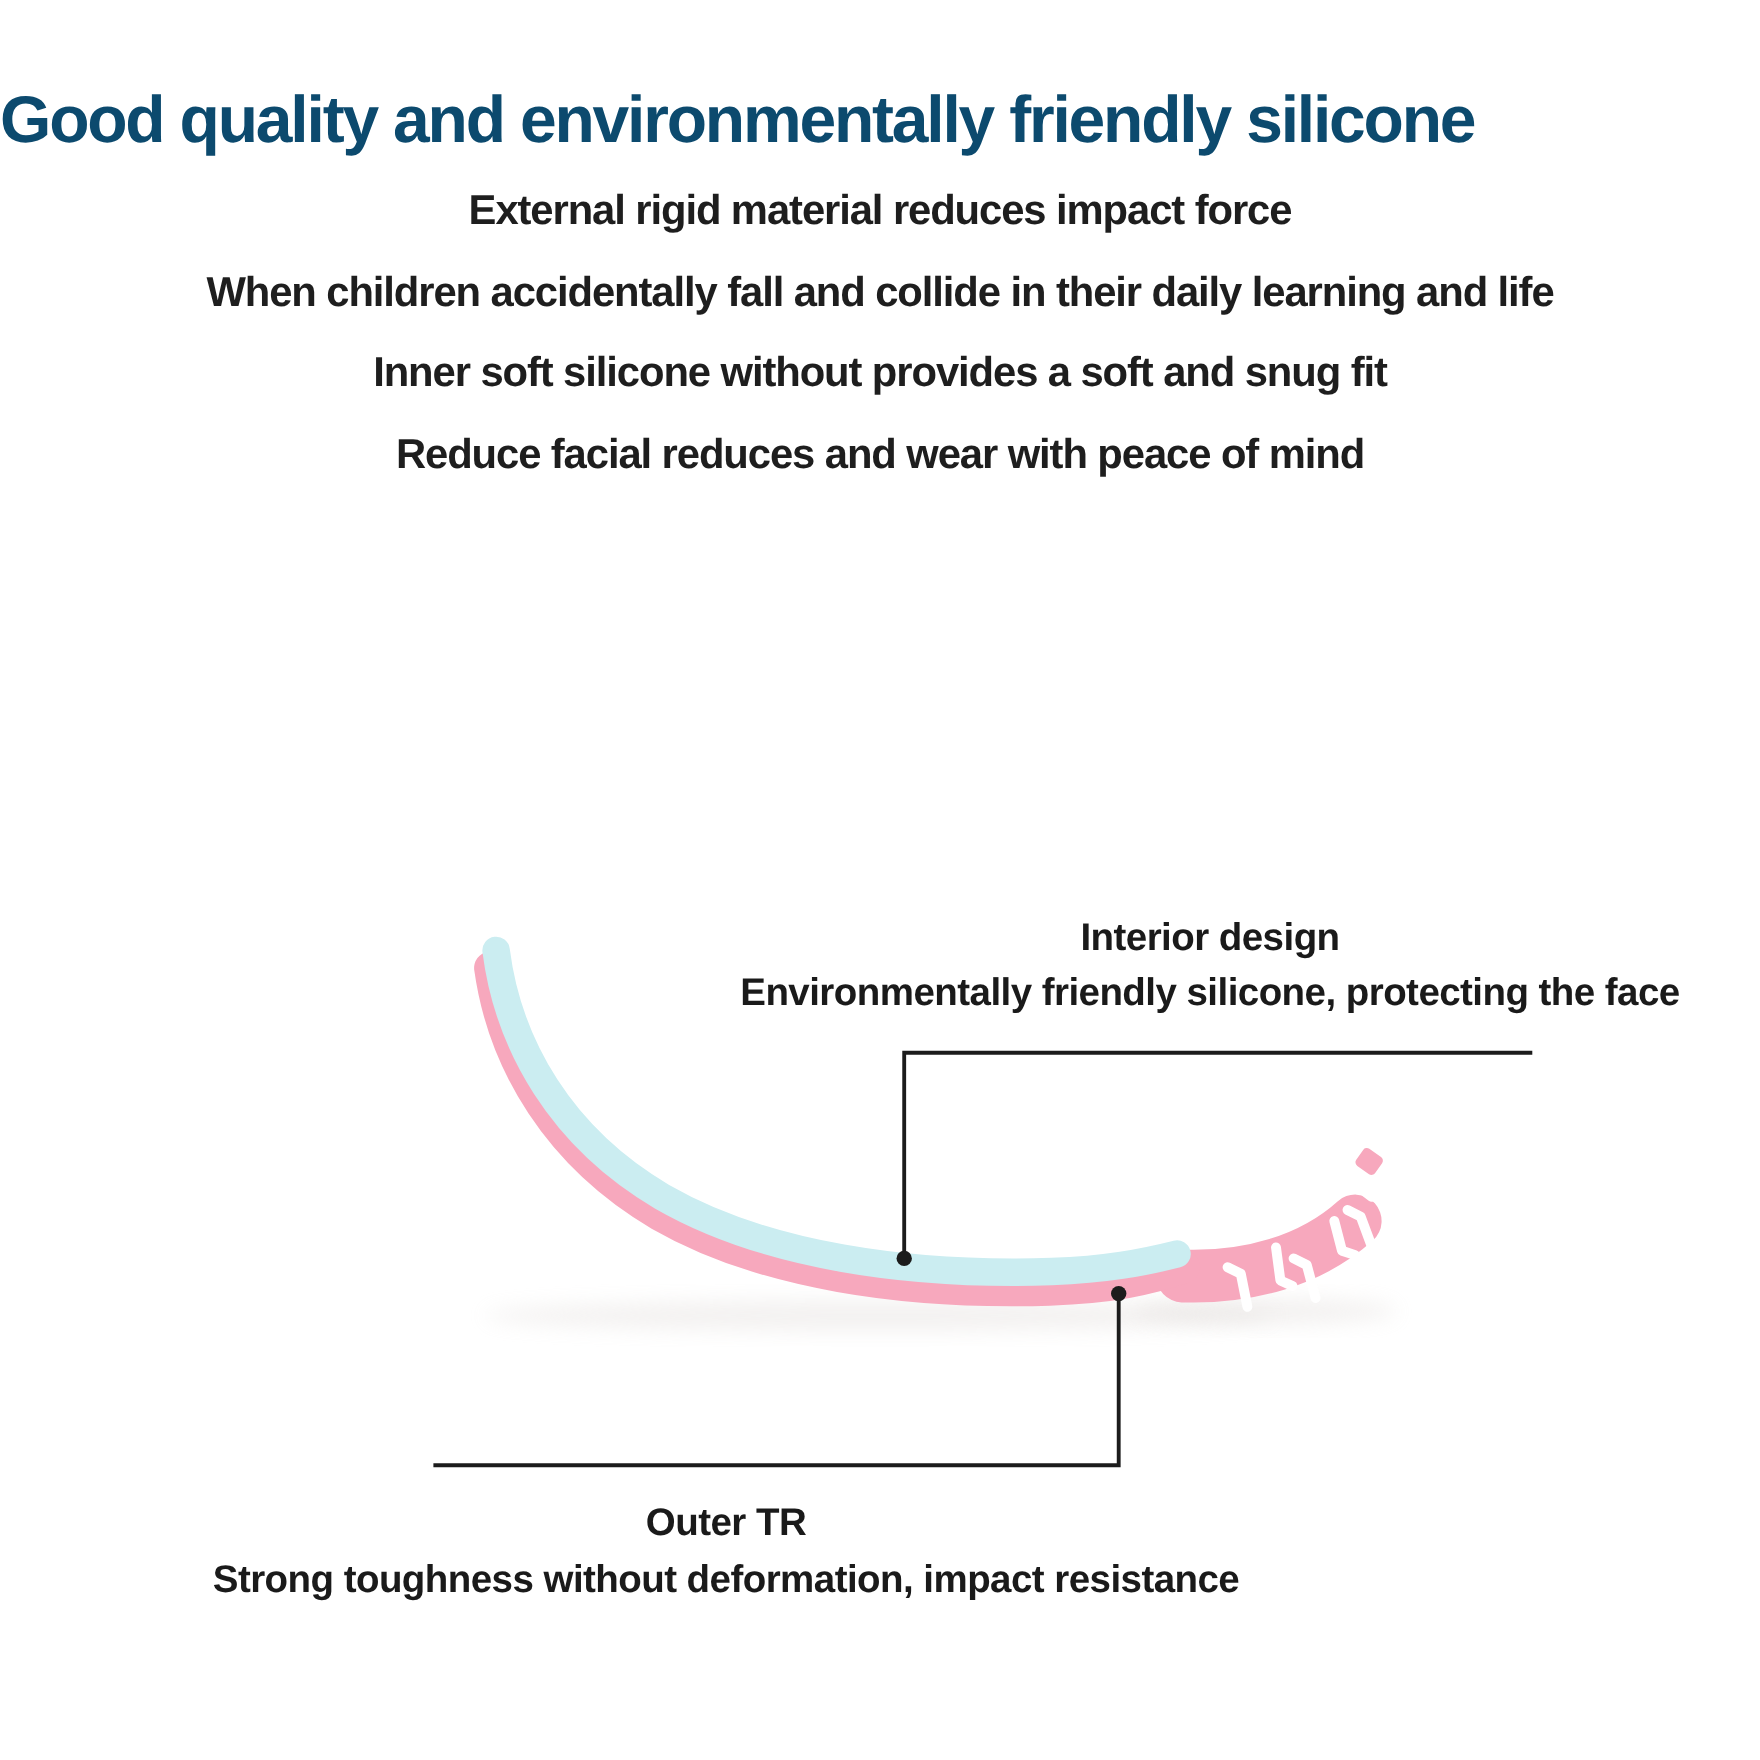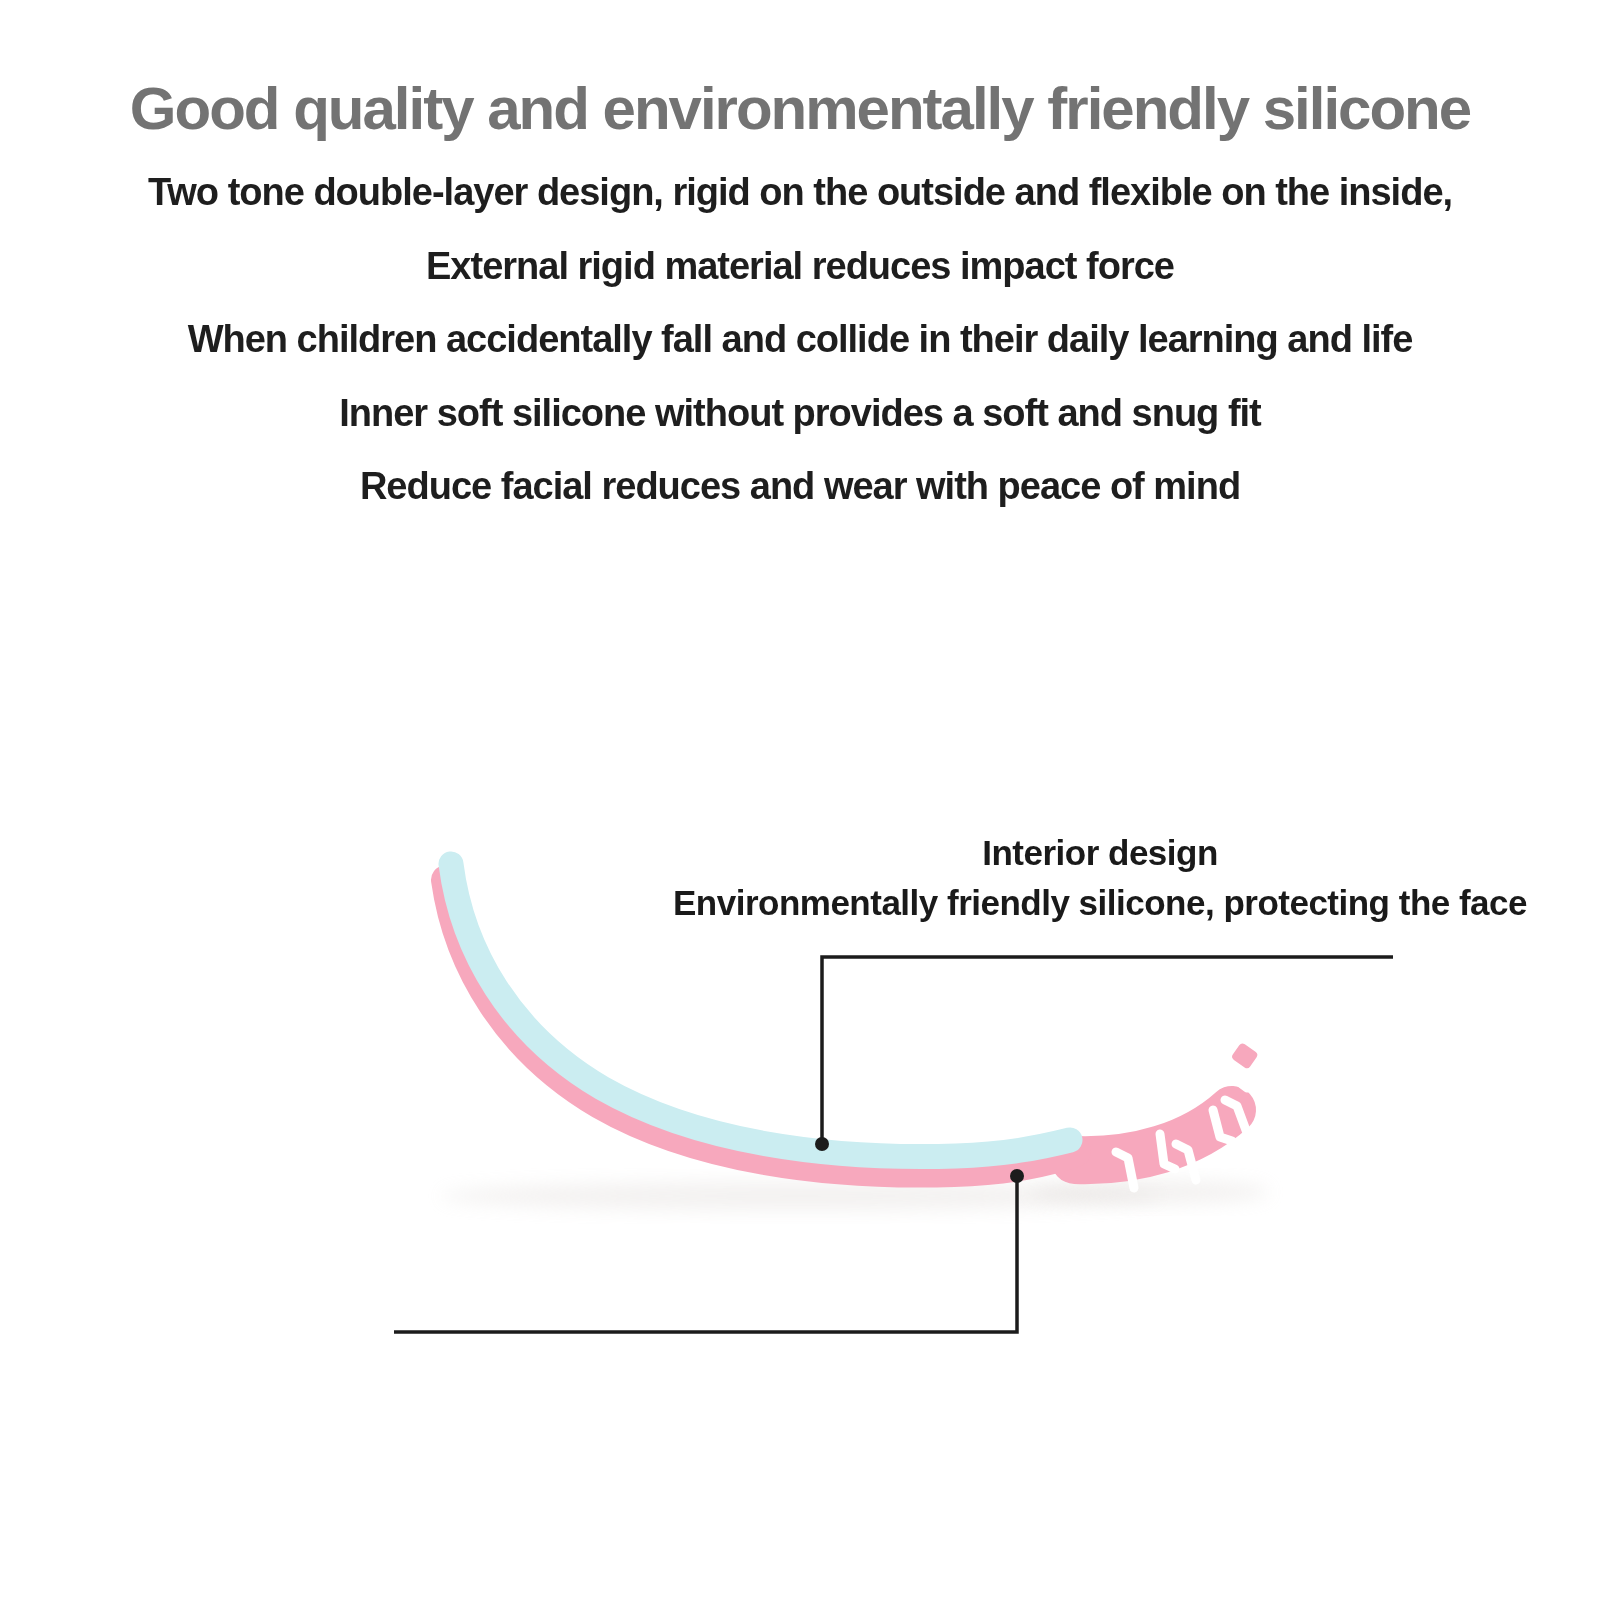--- a/index.html
+++ b/index.html
@@ -8,26 +8,25 @@
     width: 1600px;
     height: 1600px;
     background: #ffffff;
     overflow: hidden;
     font-family: "Liberation Sans", "DejaVu Sans", sans-serif;
     color: #1e1e1e;
   }
   .page-title {
     position: absolute;
     top: 74px; left: 0; right: 0;
-    text-align: center;
     font-size: 60px;
     font-weight: 800;
     letter-spacing: -2px;
     white-space: nowrap;
-    color: #737373;
+    color: #0c4a6e;
   }
   .description {
     position: absolute;
     top: 156px; left: 0; right: 0;
     text-align: center;
     font-size: 38px;
     font-weight: 600;
     letter-spacing: -1px;
     line-height: 73.5px;
     color: #1e1e1e;
@@ -60,21 +59,20 @@
   .notch { fill: none; stroke: #ffffff; stroke-width: 9; stroke-linecap: round; stroke-linejoin: round; }
 </style>
 </head>
 <body>
 
 <div class="canvas">
 
   <div class="page-title">Good quality and environmentally friendly silicone</div>
 
   <div class="description">
-    <div>Two tone double-layer design, rigid on the outside and flexible on the inside,</div>
     <div>External rigid material reduces impact force</div>
     <div>When children accidentally fall and collide in their daily learning and life</div>
     <div>Inner soft silicone without provides a soft and snug fit</div>
     <div>Reduce facial reduces and wear with peace of mind</div>
   </div>
 
   <svg class="svg-layer" viewBox="0 0 1600 1600" aria-hidden="true">
     <defs>
       <filter id="soft" x="-50%" y="-50%" width="200%" height="200%">
         <feGaussianBlur stdDeviation="9"></feGaussianBlur>
@@ -104,14 +102,18 @@
 
     <path class="leader-line" d="M 1017 1176 L 1017 1332 L 394 1332" stroke="#1c1c1c"></path>
     <circle cx="1017" cy="1176" r="7" fill="#1c1c1c"></circle>
   </svg>
 
   <div class="callout-label callout-interior">
     <div>Interior design</div>
     <div>Environmentally friendly silicone, protecting the face</div>
   </div>
 
+  <div class="callout-label callout-outer">
+    <div>Outer TR</div>
+    <div>Strong toughness without deformation, impact resistance</div>
+  </div>
 
 </div>
 
 </body></html>

